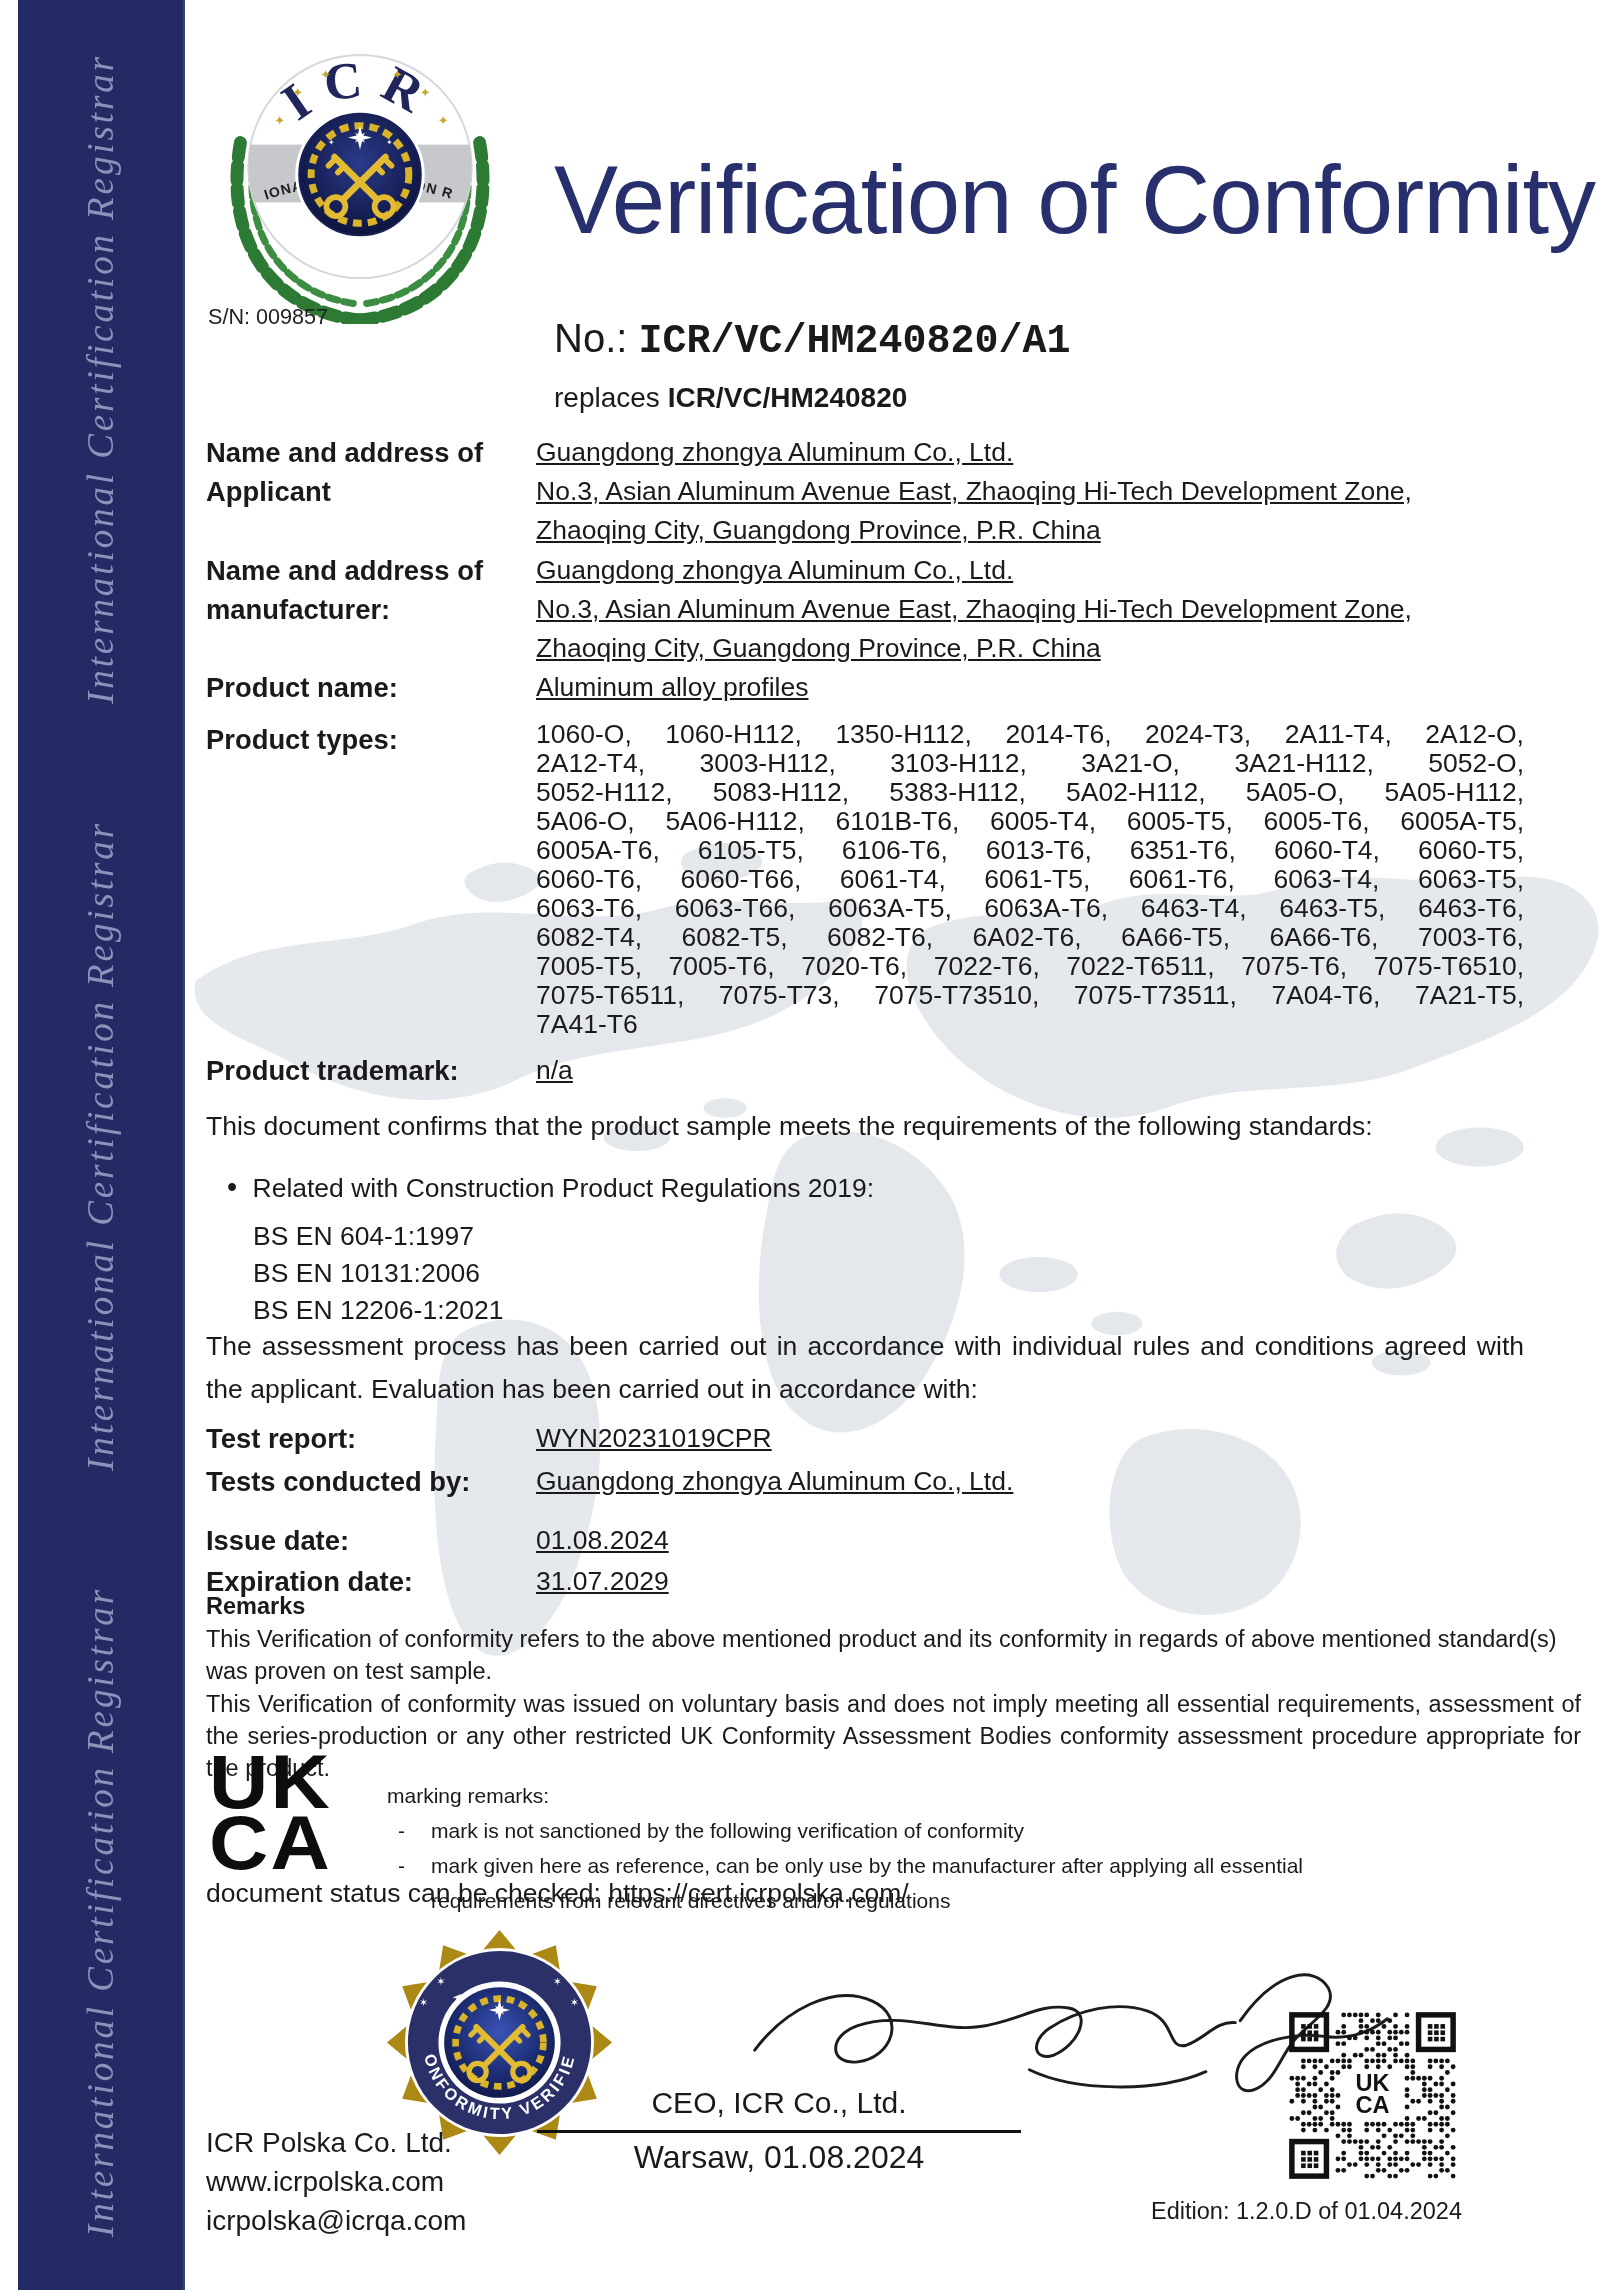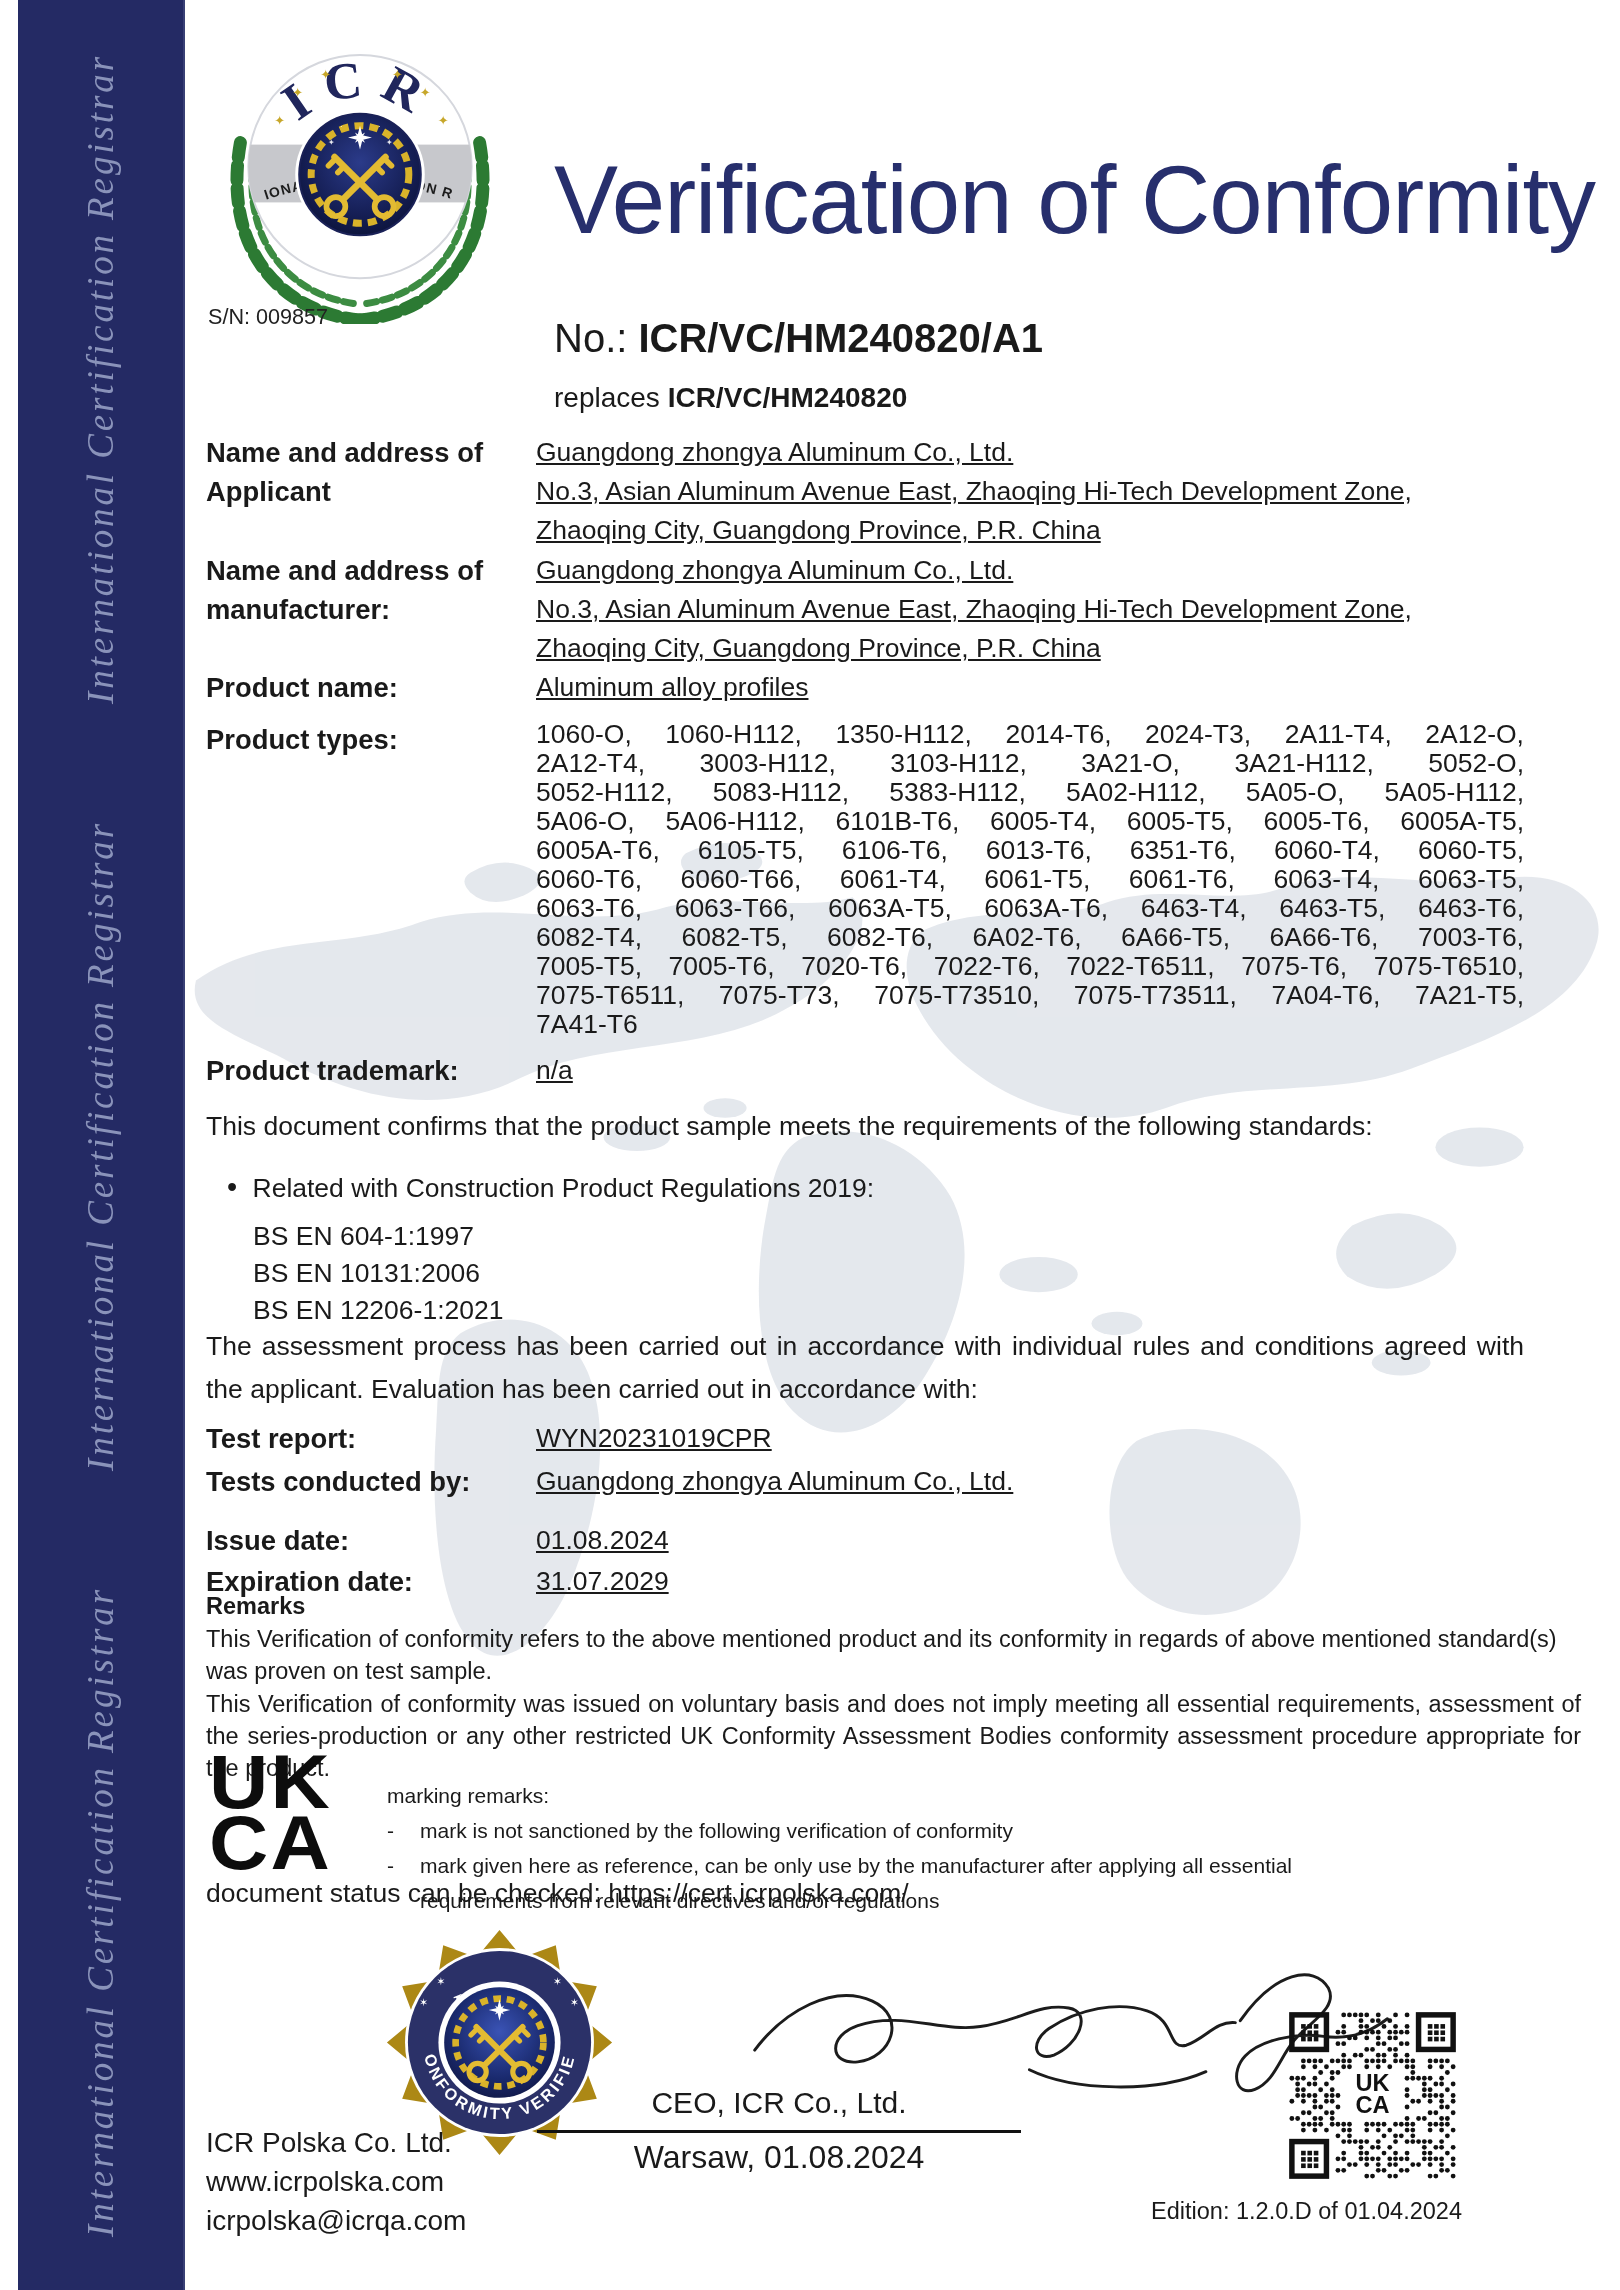--- a/index.html
+++ b/index.html
@@ -21,21 +21,21 @@
   #map { left:176px; top:814px; z-index:0; }
 
   .z { z-index:3; }
 
   
   #logo { left:208px; top:24.5px; }
   #serial { left:208px; top:304px; font-size:21.6px; color:#222; }
   #title { left:554px; top:125px; font-size:96px; font-weight:400; color:#272f6d;
            letter-spacing:-1px; white-space:nowrap;margin-top:20px; }
   #cert-no { left:554px; top:316px; font-size:40px; }
-  #cert-no b { font-weight:700; }
+  #cert-no b { font-weight:700;font-family:Liberation Mono, monospace; }
   #replaces { left:554px; top:382px; font-size:28px; }
   #replaces b { font-weight:700; }
 
   
   .row { left:206px; width:1318px; display:grid; grid-template-columns:330px 1fr; }
   .lbl { font-weight:700; font-size:27.4px; line-height:39px; }
   .val { font-size:26.5px; line-height:39px; white-space:pre-line;text-decoration:underline; }
   .types { font-size:26.5px; line-height:29px; white-space:pre-line;
            text-align:justify; text-align-last:justify; }
   #row-applicant { top:433px; }
@@ -61,21 +61,21 @@
   #remarks-p1 { left:206px; top:1623px; width:1375px; font-size:23.5px; line-height:32px; }
   #remarks-p2 { left:206px; top:1688px; width:1375px; font-size:23.5px; line-height:32px;
                 text-align:justify; }
 
   
   #ukca { left:209px; top:1751px; font-weight:700; font-size:76px; line-height:61px;
           color:#0d0d0d; letter-spacing:2px; transform:scale(1.08,1.0);
           transform-origin:left top; }
   #marking { left:387px; top:1778px; width:965px; font-size:21px; }
   #marking .mk-title { line-height:35px; }
-  .mk-item { padding-left:33px; line-height:35px; }
+  .mk-item { padding-left:33px; line-height:35px;margin-left:11px; }
   .mk-item .dash { display:inline-block; width:33px; margin-left:-33px; }
   #doc-status { left:206px; top:1878px; font-size:26.5px; }
 
   
   #seal { left:385px; top:1924px; }
   #sig { left:740px; top:1952px; }
   #ceo-block { left:537px; top:2086px; width:484px; text-align:center; }
   #ceo-name { font-size:30px; }
   #ceo-line { display:block; width:484px; height:2.9px; background:#111; margin:9.8px 0 5.9px 0; }
   #ceo-place { font-size:32px; }

